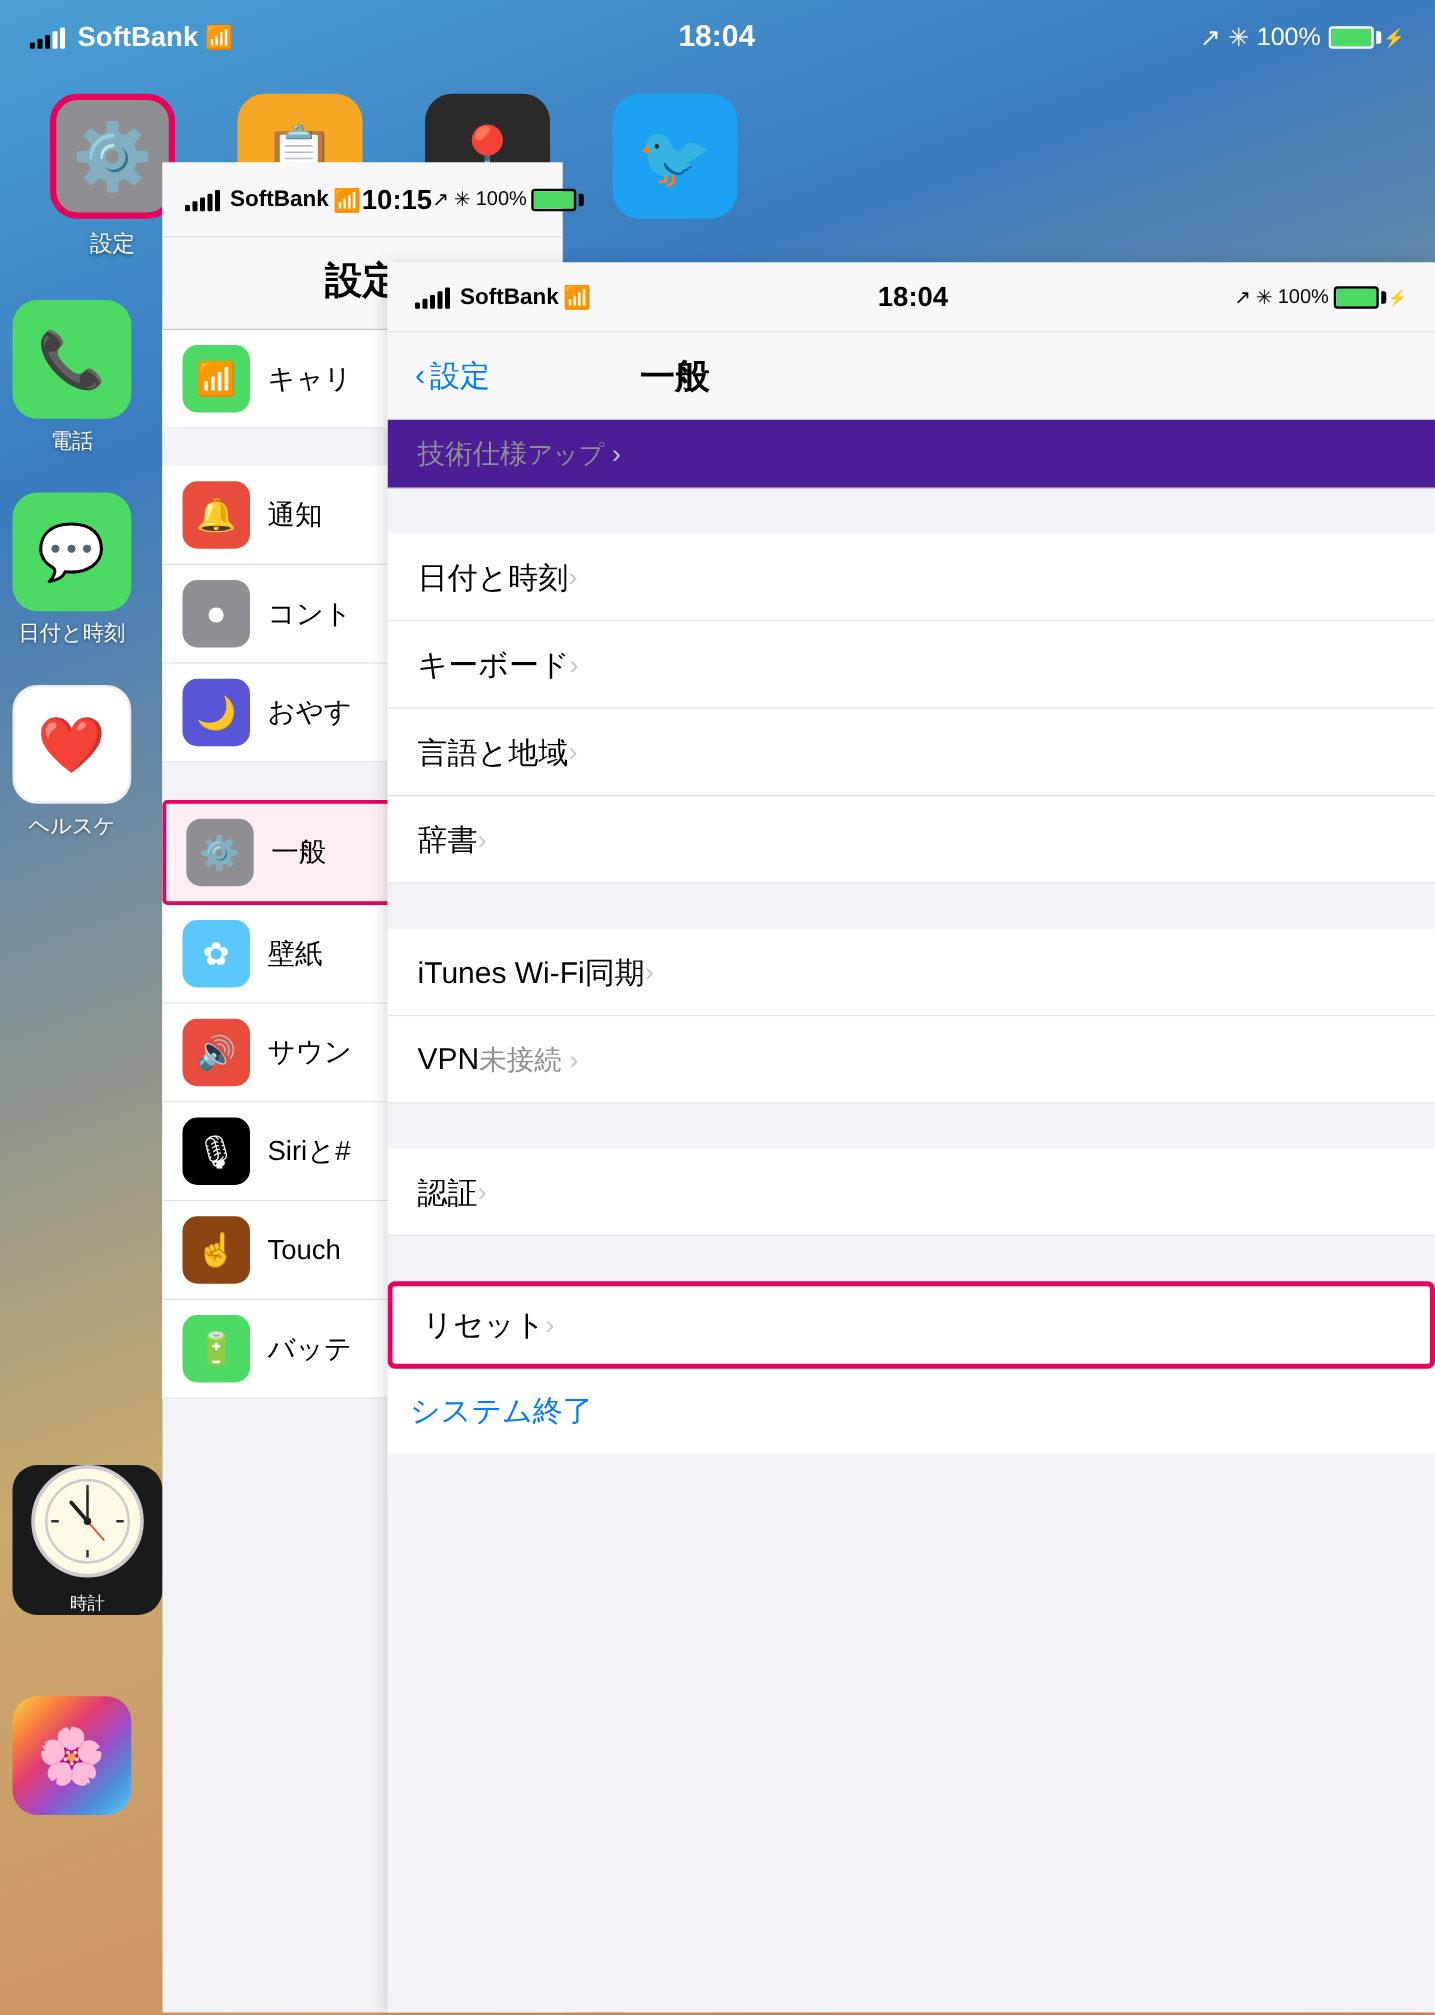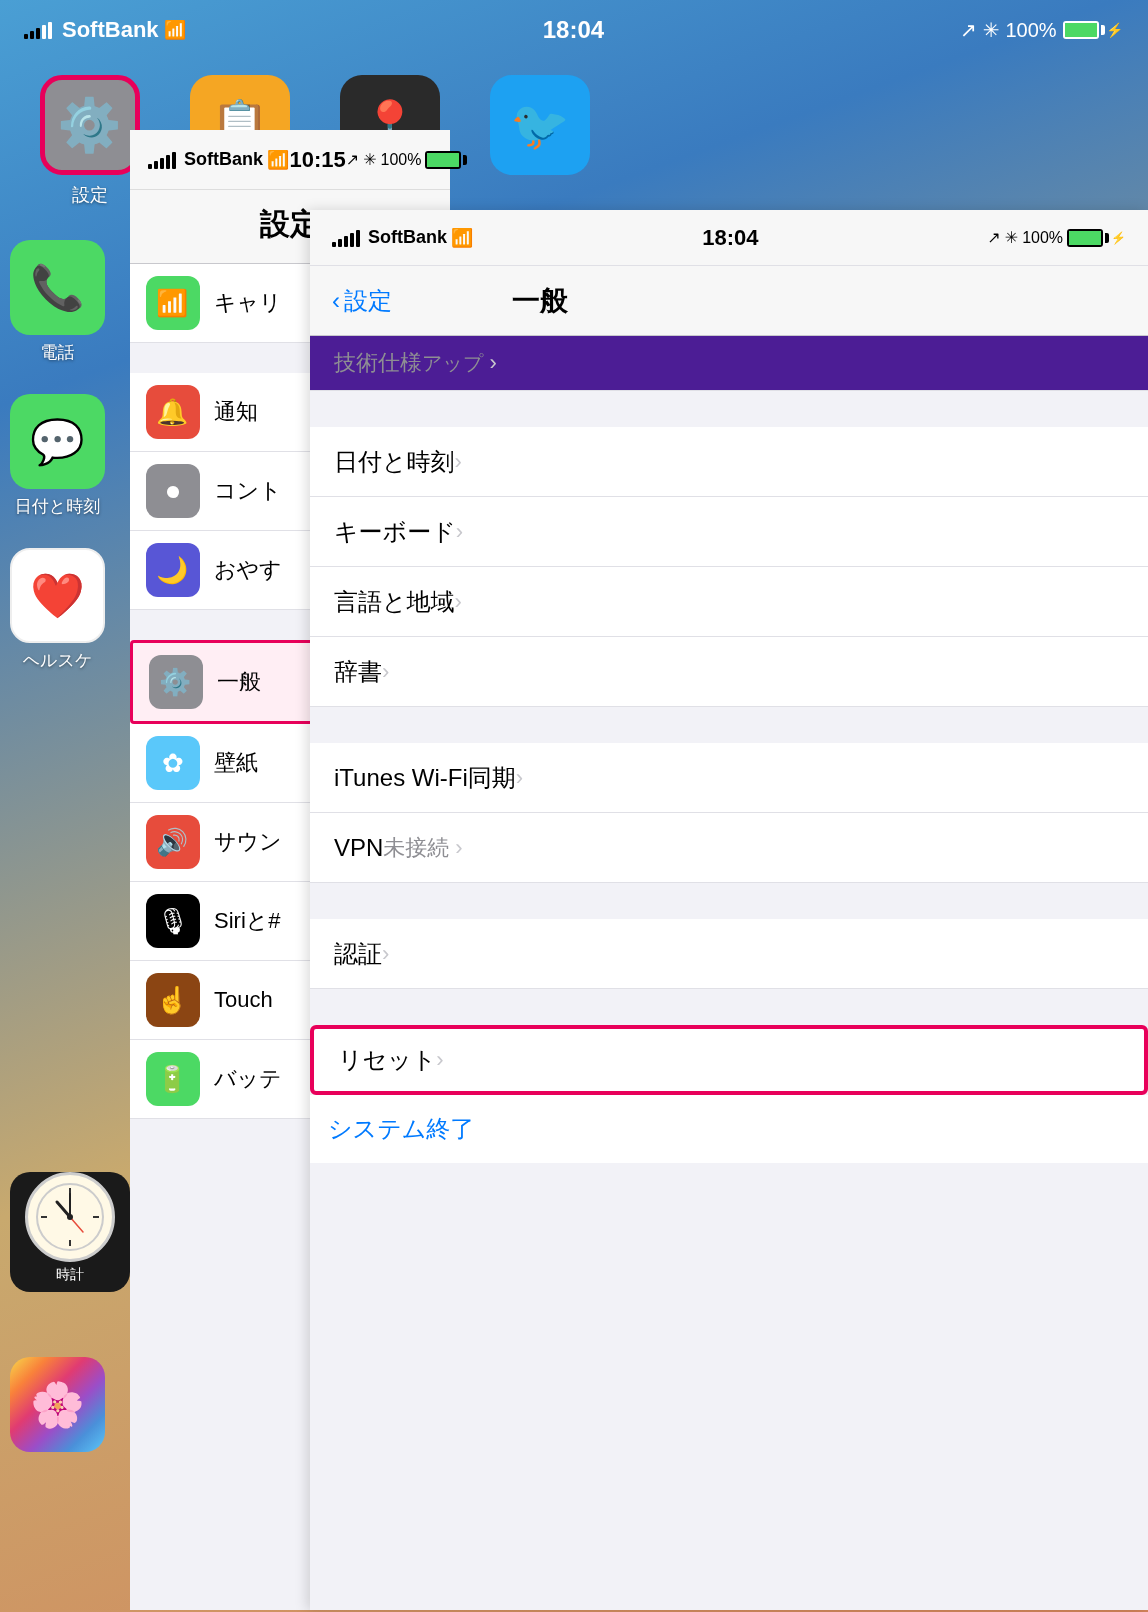--- a/index.html
+++ b/index.html
@@ -133,21 +133,21 @@
       bottom: 280px;
       left: 10px;
       width: 120px;
       height: 120px;
       border-radius: 20px;
       background: #1a1a1a;
       z-index: 1;
       display: flex;
       flex-direction: column;
       align-items: center;
-      justify-content: flex-start;
+      justify-content: space-between;
     }
     .clock-face {
       width: 90px;
       height: 90px;
       border-radius: 50%;
       background: #fff9e6;
       border: 3px solid #ccc;
       position: relative;
       display: flex;
       align-items: center;

